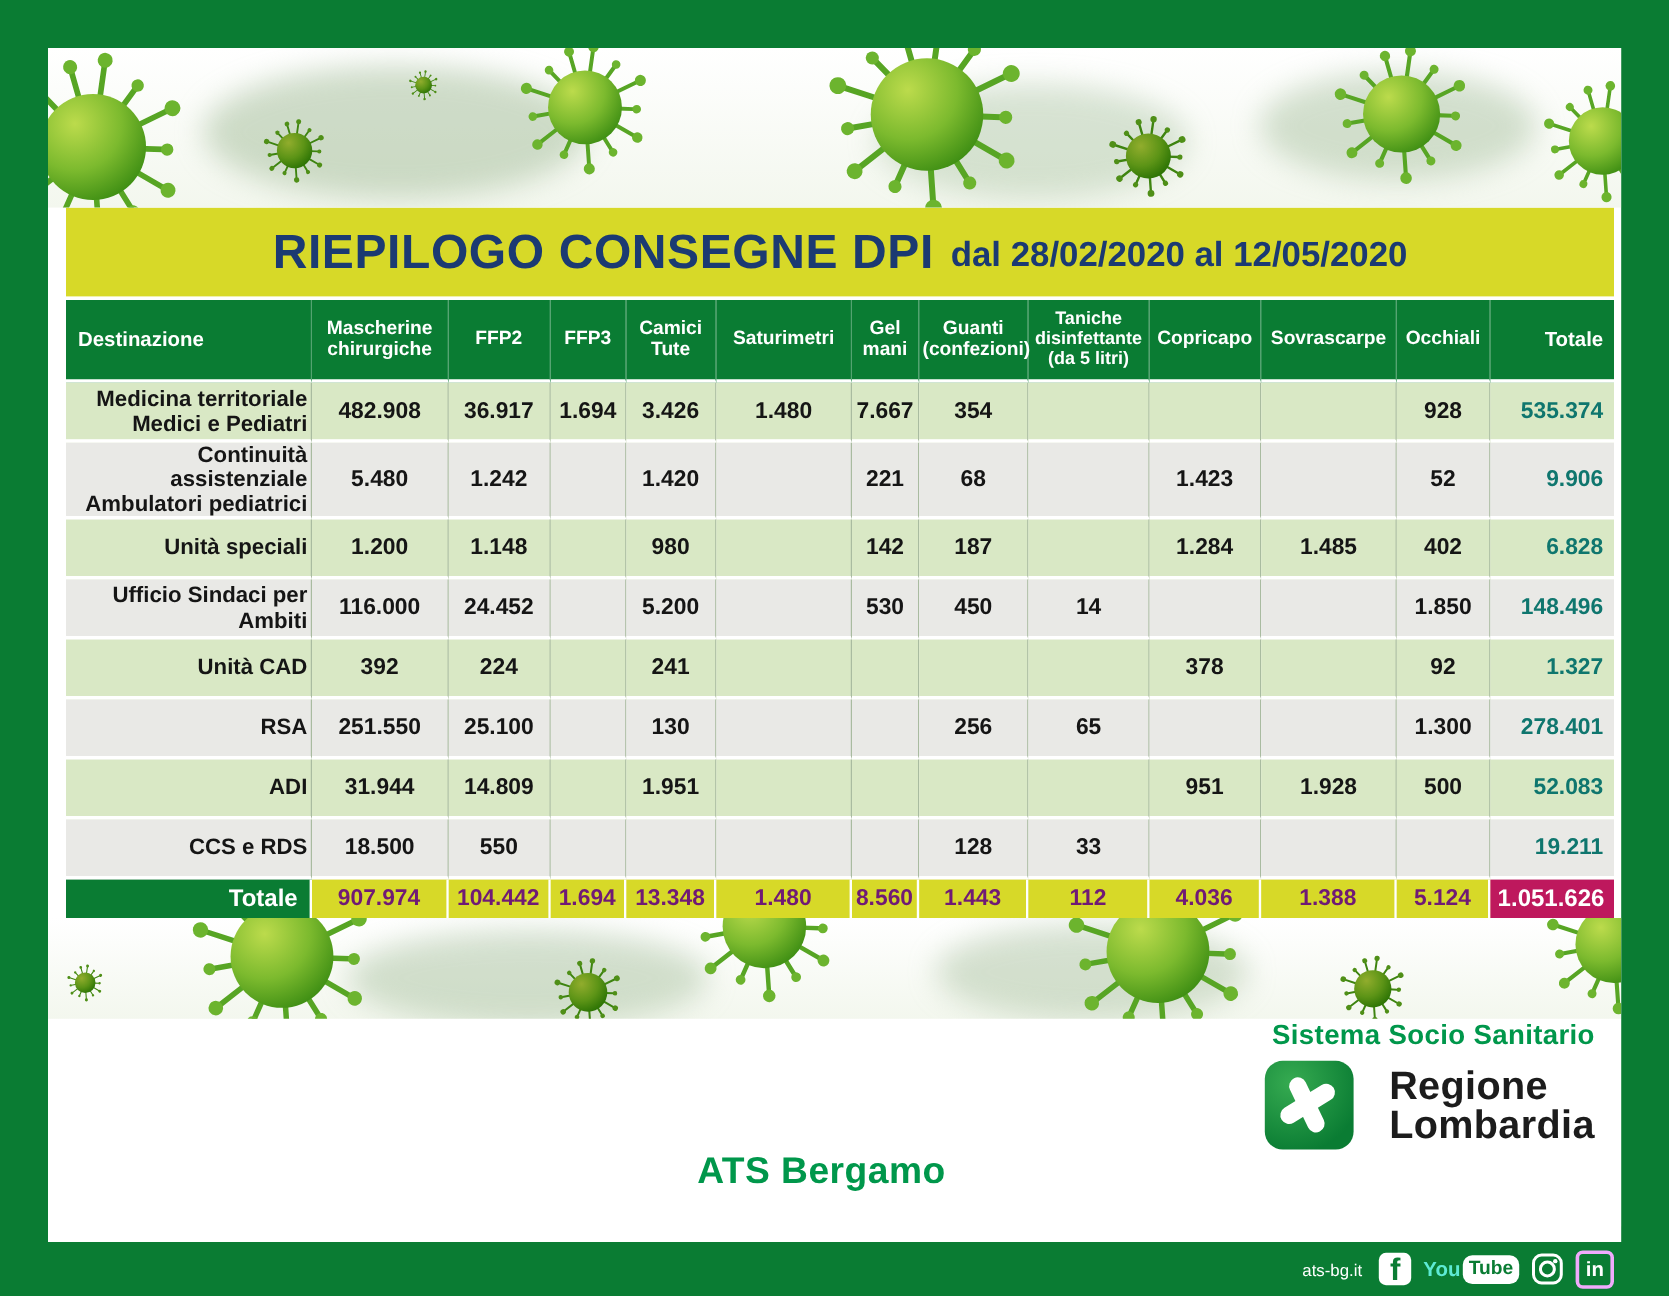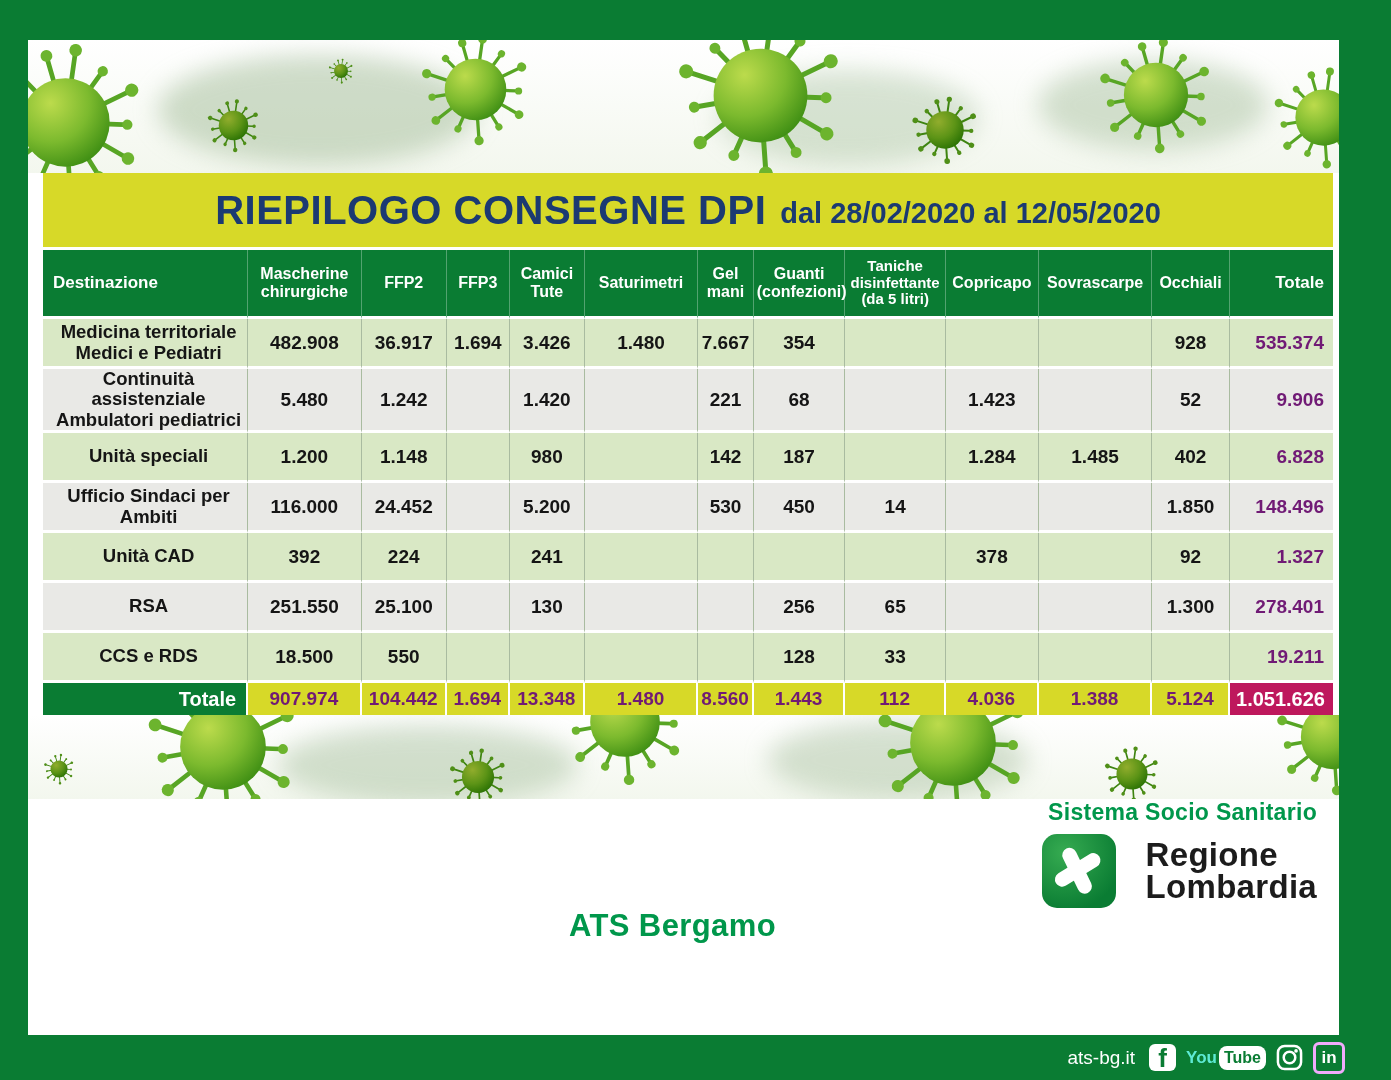--- a/index.html
+++ b/index.html
@@ -1,18 +1,18 @@
 <!DOCTYPE html>
 <html><head>
 <meta charset="utf-8">
 <style>
   html,body{margin:0;padding:0;background:#666;}
   .page{position:relative;width:1391px;height:1080px;background:#0a7c33;overflow:hidden;
         font-family:"Liberation Sans",sans-serif;}
-  .inner{position:absolute;left:28px;top:40px;width:1311px;height:995px;background:#fff;overflow:hidden;}
+  .inner{position:absolute;left:40px;top:40px;width:1311px;height:995px;background:#fff;overflow:hidden;}
 
   
   .band{position:relative;overflow:hidden;background:linear-gradient(180deg,#ffffff,#f3f7ee);}
   .band-top{height:133px;}
   .band-bottom{height:84px;}
   .blob{position:absolute;border-radius:50%;filter:blur(12px);}
   .virus{position:absolute;}
   .virus.dark{filter:brightness(.78) saturate(1.15);}
 
   
@@ -29,41 +29,41 @@
      vertical-align:middle;text-align:center;line-height:1.12;padding:2px 3px;box-sizing:border-box;}
   th:last-child{border-right:none;}
   th.col-dest{text-align:left;padding-left:10px;font-size:17px;}
   th.col-total{text-align:right;padding-right:9px;font-size:17px;}
   th.col-small{font-size:15px;}
   td{height:50px;border-bottom:3px solid #fff;border-right:1px solid #a9bba0;vertical-align:middle;
      text-align:center;font-weight:bold;font-size:19px;color:#151515;padding:0 3px;box-sizing:border-box;}
   td:last-child{border-right:none;}
   tbody tr:nth-child(odd) td{background:#d9e8c5;}
   tbody tr:nth-child(even) td{background:#e9e9e6;}
-  td.cell-name{text-align:center;padding-left:10px;font-size:18.5px;line-height:1.1;}
-  tbody td.cell-total{background:#d7d928;color:#701a75;text-align:right;padding-right:9px;}
+  td.cell-name{text-align:right;padding-left:10px;font-size:18.5px;line-height:1.1;}
+  tbody td.cell-total{background:#d7d928;color:#0f766e;text-align:right;padding-right:9px;}
   tfoot td{height:32px;background:#d7d928;color:#701a75;border-right:2px solid #fff;border-bottom:none;
            font-size:19px;}
   tfoot td.total-label{background:#0a7c33;color:#fff;text-align:right;padding-right:10px;font-size:20px;}
   tfoot td.grand-total{background:#be185d;color:#fff;text-align:right;padding-right:8px;font-size:20px;border-right:none;}
 
   
   .footer{height:173px;text-align:right;padding-right:22px;box-sizing:border-box;background:#fff;}
   .sistema{padding-top:0;font-size:23px;color:#00974b;font-weight:bold;letter-spacing:.3px;}
   .logo-row{display:inline-flex;align-items:center;margin-top:8px;text-align:left;}
   .rosa{width:74px;height:74px;border-radius:15px;background:radial-gradient(circle at 30% 25%,#36ab51,#0a7c33 78%);
         display:flex;align-items:center;justify-content:center;}
   .regione{margin-left:30px;font-size:33px;line-height:.98;color:#1c1c1c;font-weight:bold;letter-spacing:.3px;}
   .ats{margin-top:0;font-size:31px;color:#00974b;font-weight:bold;letter-spacing:.4px;text-align:center;}
 
   
   .bottom-bar{position:absolute;left:0;bottom:0;width:100%;height:45px;background:#0a7c33;
               display:flex;align-items:center;justify-content:flex-end;gap:10px;
               padding-right:46px;box-sizing:border-box;}
-  .site{color:#fff;font-size:19px;margin-right:4px;}
+  .site{color:#fff;font-size:14px;margin-right:4px;}
   .icon-fb{width:27px;height:27px;background:#fff;border-radius:6px;color:#0a7c33;font-weight:bold;
            font-size:26px;display:flex;align-items:flex-end;justify-content:center;overflow:hidden;line-height:.92;}
   .icon-yt{display:flex;align-items:center;gap:2px;}
   .yt-you{color:#5eead4;font-weight:bold;font-size:17px;}
   .yt-tube{background:#fff;color:#0a7c33;font-weight:bold;font-size:16px;border-radius:8px;
            padding:0 5px;height:24px;display:flex;align-items:center;}
   .icon-in{width:26px;height:26px;border:3px solid #f0abfc;border-radius:6px;color:#fff;font-weight:bold;
            font-size:17px;display:flex;align-items:center;justify-content:center;box-sizing:content-box;}
 </style>
 </head>
@@ -293,20 +293,35 @@
               <td class="cell-num"></td>
               <td class="cell-num"></td>
               <td class="cell-num">256</td>
               <td class="cell-num">65</td>
               <td class="cell-num"></td>
               <td class="cell-num"></td>
               <td class="cell-num">1.300</td>
               <td class="cell-total">278.401</td>
             </tr>
             <tr>
+              <td class="cell-name">ADI</td>
+              <td class="cell-num">31.944</td>
+              <td class="cell-num">14.809</td>
+              <td class="cell-num"></td>
+              <td class="cell-num">1.951</td>
+              <td class="cell-num"></td>
+              <td class="cell-num"></td>
+              <td class="cell-num"></td>
+              <td class="cell-num"></td>
+              <td class="cell-num">951</td>
+              <td class="cell-num">1.928</td>
+              <td class="cell-num">500</td>
+              <td class="cell-total">52.083</td>
+            </tr>
+            <tr>
               <td class="cell-name">CCS e RDS</td>
               <td class="cell-num">18.500</td>
               <td class="cell-num">550</td>
               <td class="cell-num"></td>
               <td class="cell-num"></td>
               <td class="cell-num"></td>
               <td class="cell-num"></td>
               <td class="cell-num">128</td>
               <td class="cell-num">33</td>
               <td class="cell-num"></td>

